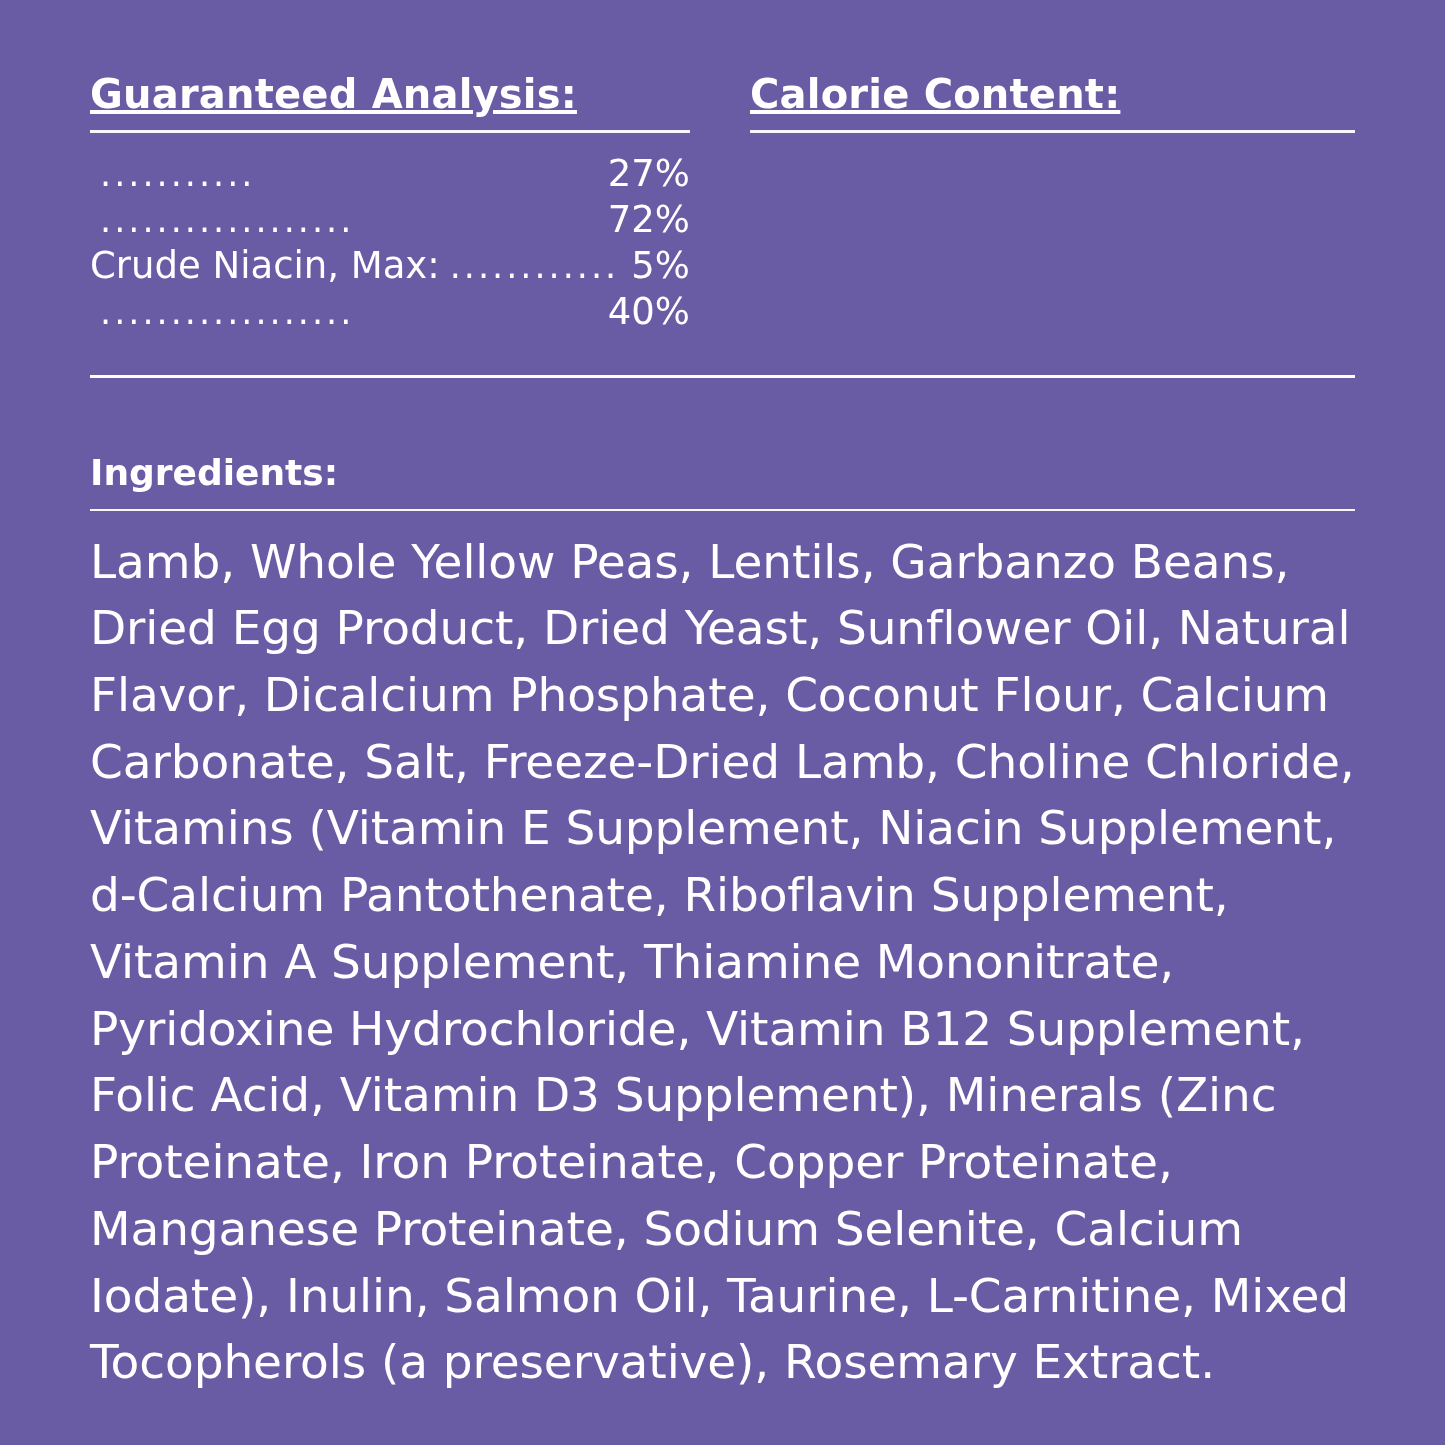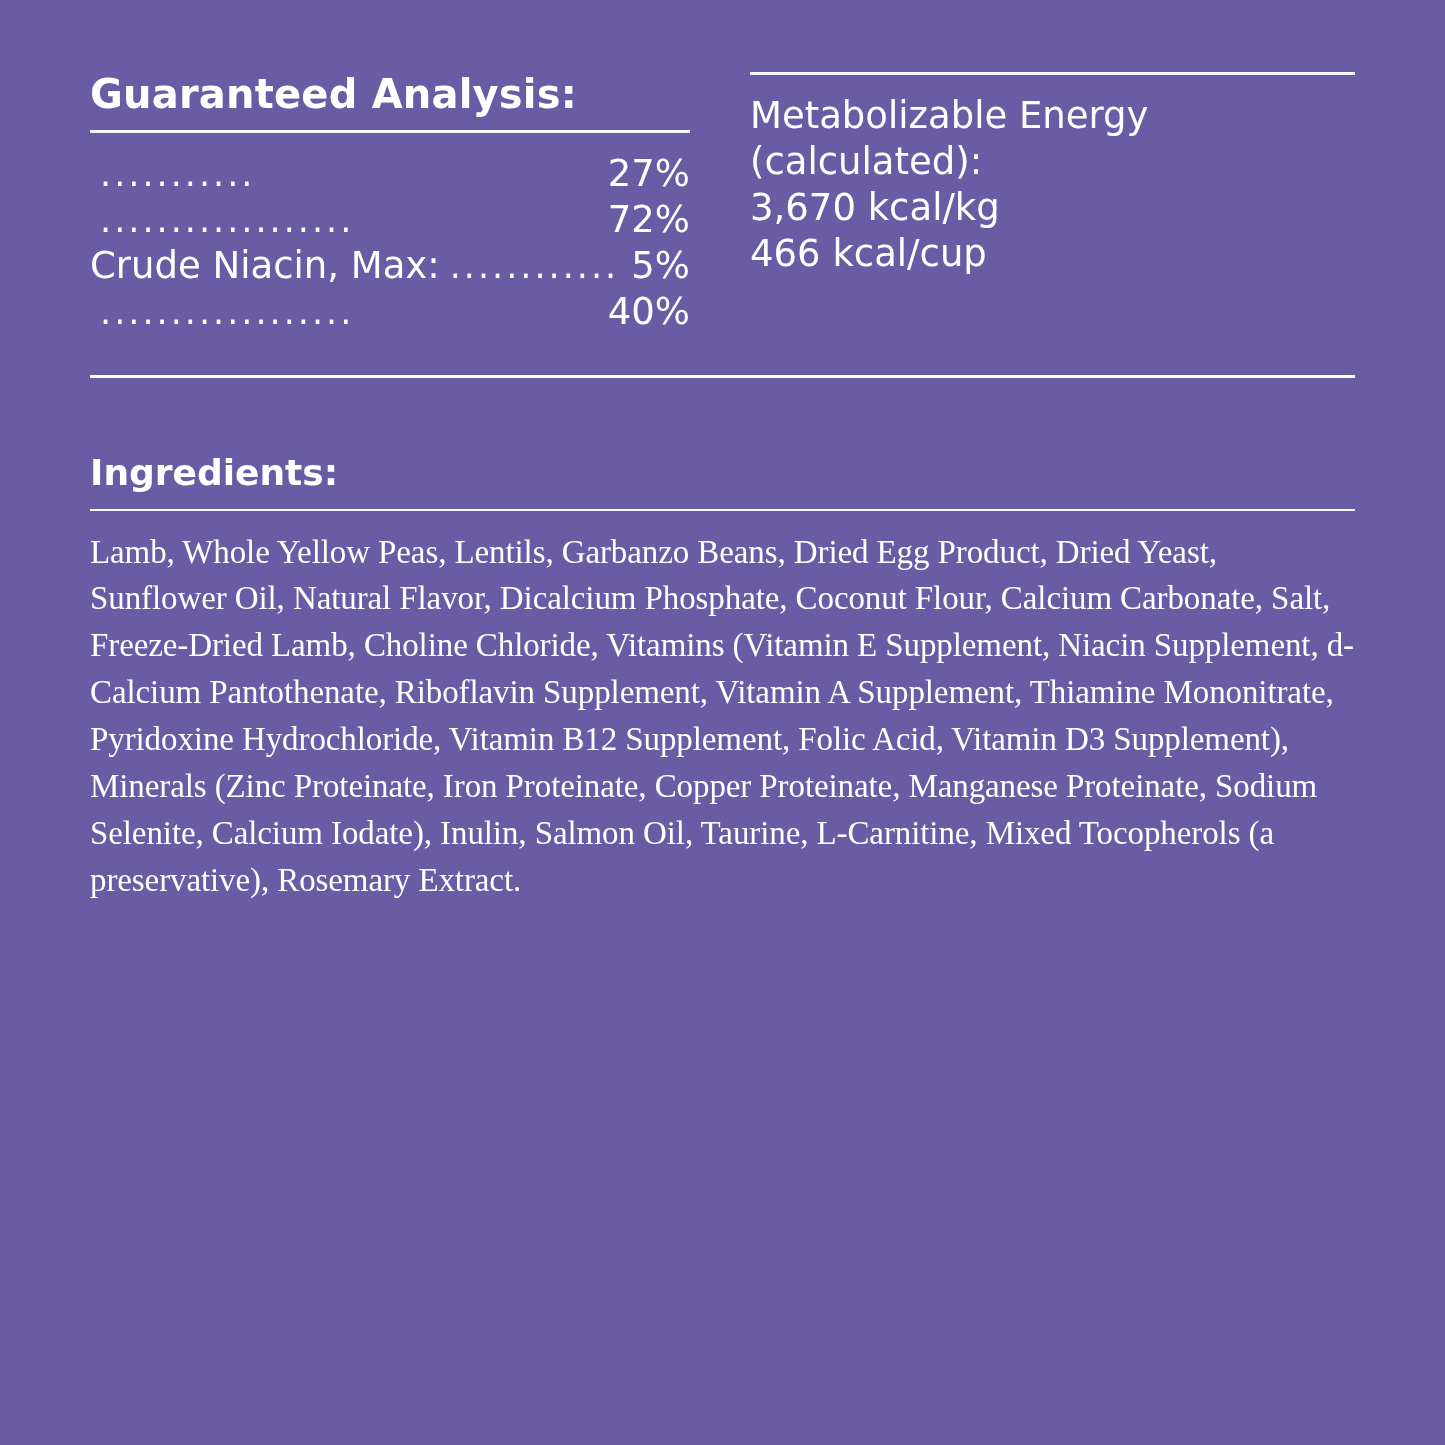--- a/index.html
+++ b/index.html
@@ -34,20 +34,21 @@
   .col-cal {
     flex: 1 1 auto;
   }
   .section-title {
     font-size: 40px;
     font-weight: bold;
     letter-spacing: 0.2px;
     line-height: 1.1;
     margin: 0 0 14px 0;
     white-space: nowrap;
+    text-decoration: underline;
   }
   .rule {
     height: 3px;
     background: #ffffff;
     opacity: 0.95;
     margin: 0 0 18px 0;
   }
   .rule.thin {
     height: 2px;
   }
@@ -92,25 +93,24 @@
   }
   .ingredients-block {
     margin-top: 74px;
   }
   .ingredients-title {
     font-size: 36px;
     font-weight: bold;
     margin: 0 0 16px 0;
   }
   .ingredients-text {
-    font-size: 33px;
+    font-size: 47px;
     line-height: 1.42;
     letter-spacing: -0.1px;
     max-width: 1275px;
-    font-family: Liberation Serif, serif;
   }
 </style>
 </head>
 <body>
 
 <div class="page">
 
   <div class="top-row">
 
     <div class="col-ga">
@@ -131,27 +131,22 @@
           <span class="ga-value">5%</span>
         </li>
         <li class="ga-row">
           <span class="ga-dots">..................</span>
           <span class="ga-value">40%</span>
         </li>
       </ul>
     </div>
 
     <div class="col-cal">
+      <div class="section-title">Calorie Content:</div>
       <div class="rule"></div>
-      <div class="cal-lines">
-        <div>Metabolizable Energy</div>
-        <div>(calculated):</div>
-        <div>3,670 kcal/kg</div>
-        <div>466 kcal/cup</div>
-      </div>
     </div>
 
   </div>
 
   <div class="divider-full"></div>
 
   <div class="ingredients-block">
     <div class="ingredients-title">Ingredients:</div>
     <div class="rule thin"></div>
     <div class="ingredients-text">Lamb, Whole Yellow Peas, Lentils, Garbanzo Beans, Dried Egg Product, Dried Yeast, Sunflower Oil, Natural Flavor, Dicalcium Phosphate, Coconut Flour, Calcium Carbonate, Salt, Freeze-Dried Lamb, Choline Chloride, Vitamins (Vitamin E Supplement, Niacin Supplement, d-Calcium Pantothenate, Riboflavin Supplement, Vitamin A Supplement, Thiamine Mononitrate, Pyridoxine Hydrochloride, Vitamin B12 Supplement, Folic Acid, Vitamin D3 Supplement), Minerals (Zinc Proteinate, Iron Proteinate, Copper Proteinate, Manganese Proteinate, Sodium Selenite, Calcium Iodate), Inulin, Salmon Oil, Taurine, L-Carnitine, Mixed Tocopherols (a preservative), Rosemary Extract.</div>

